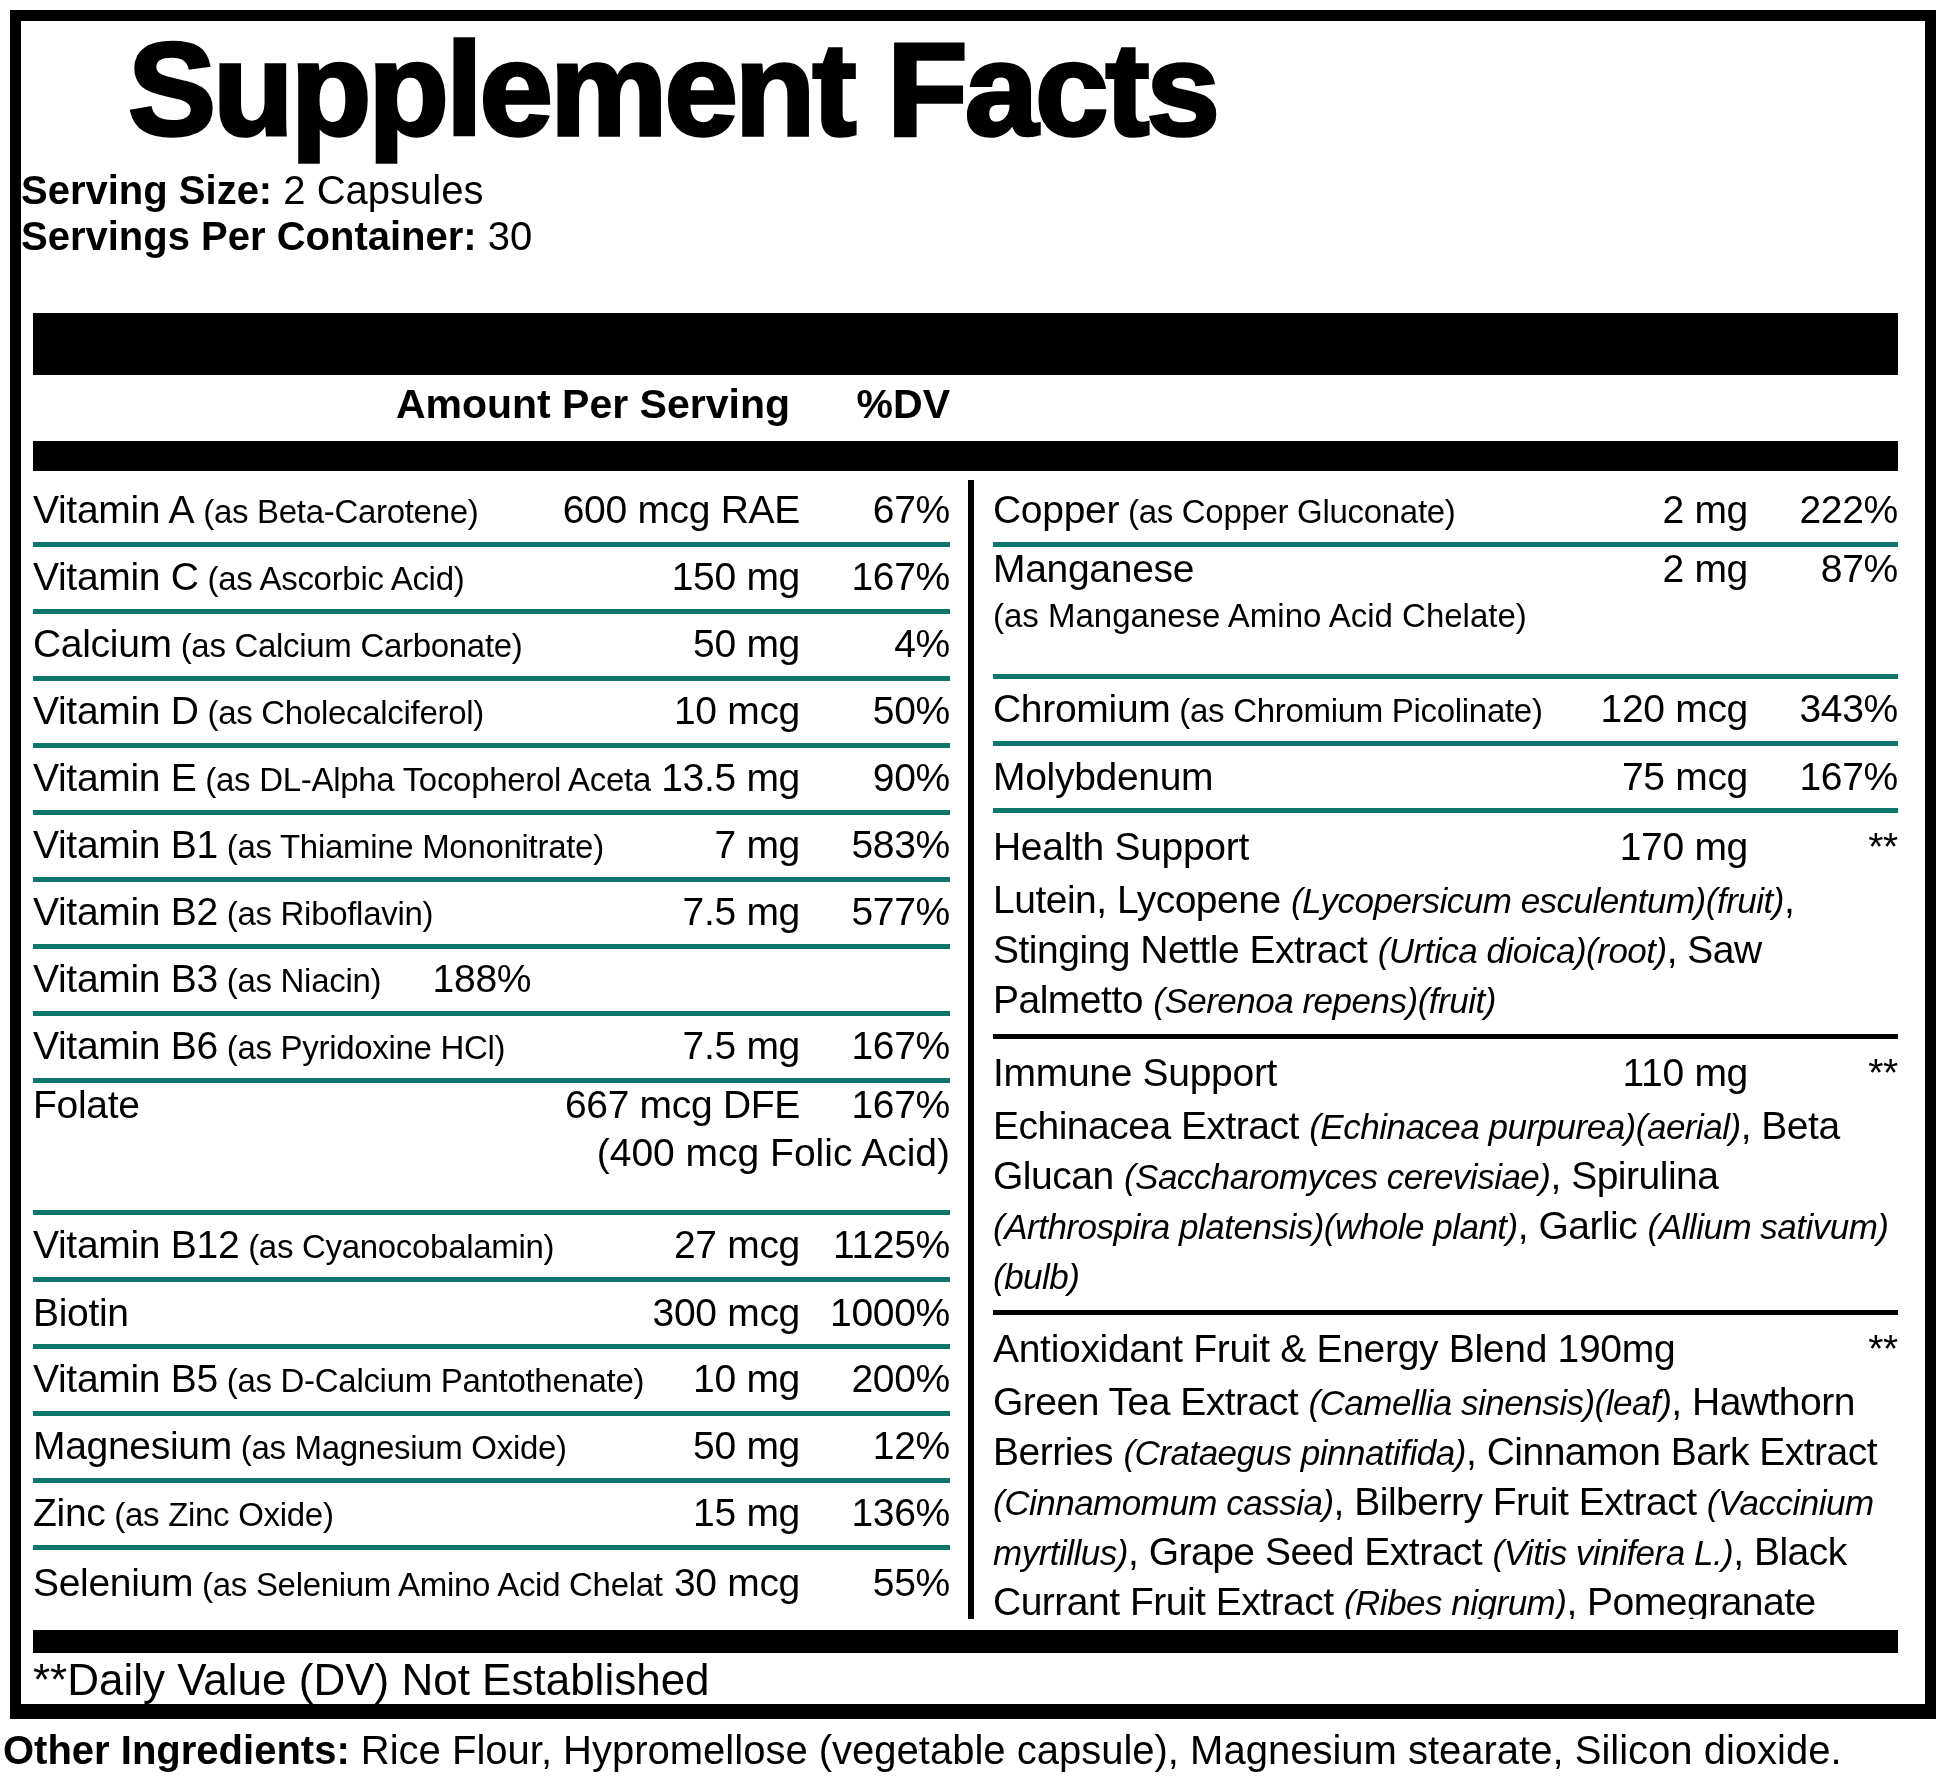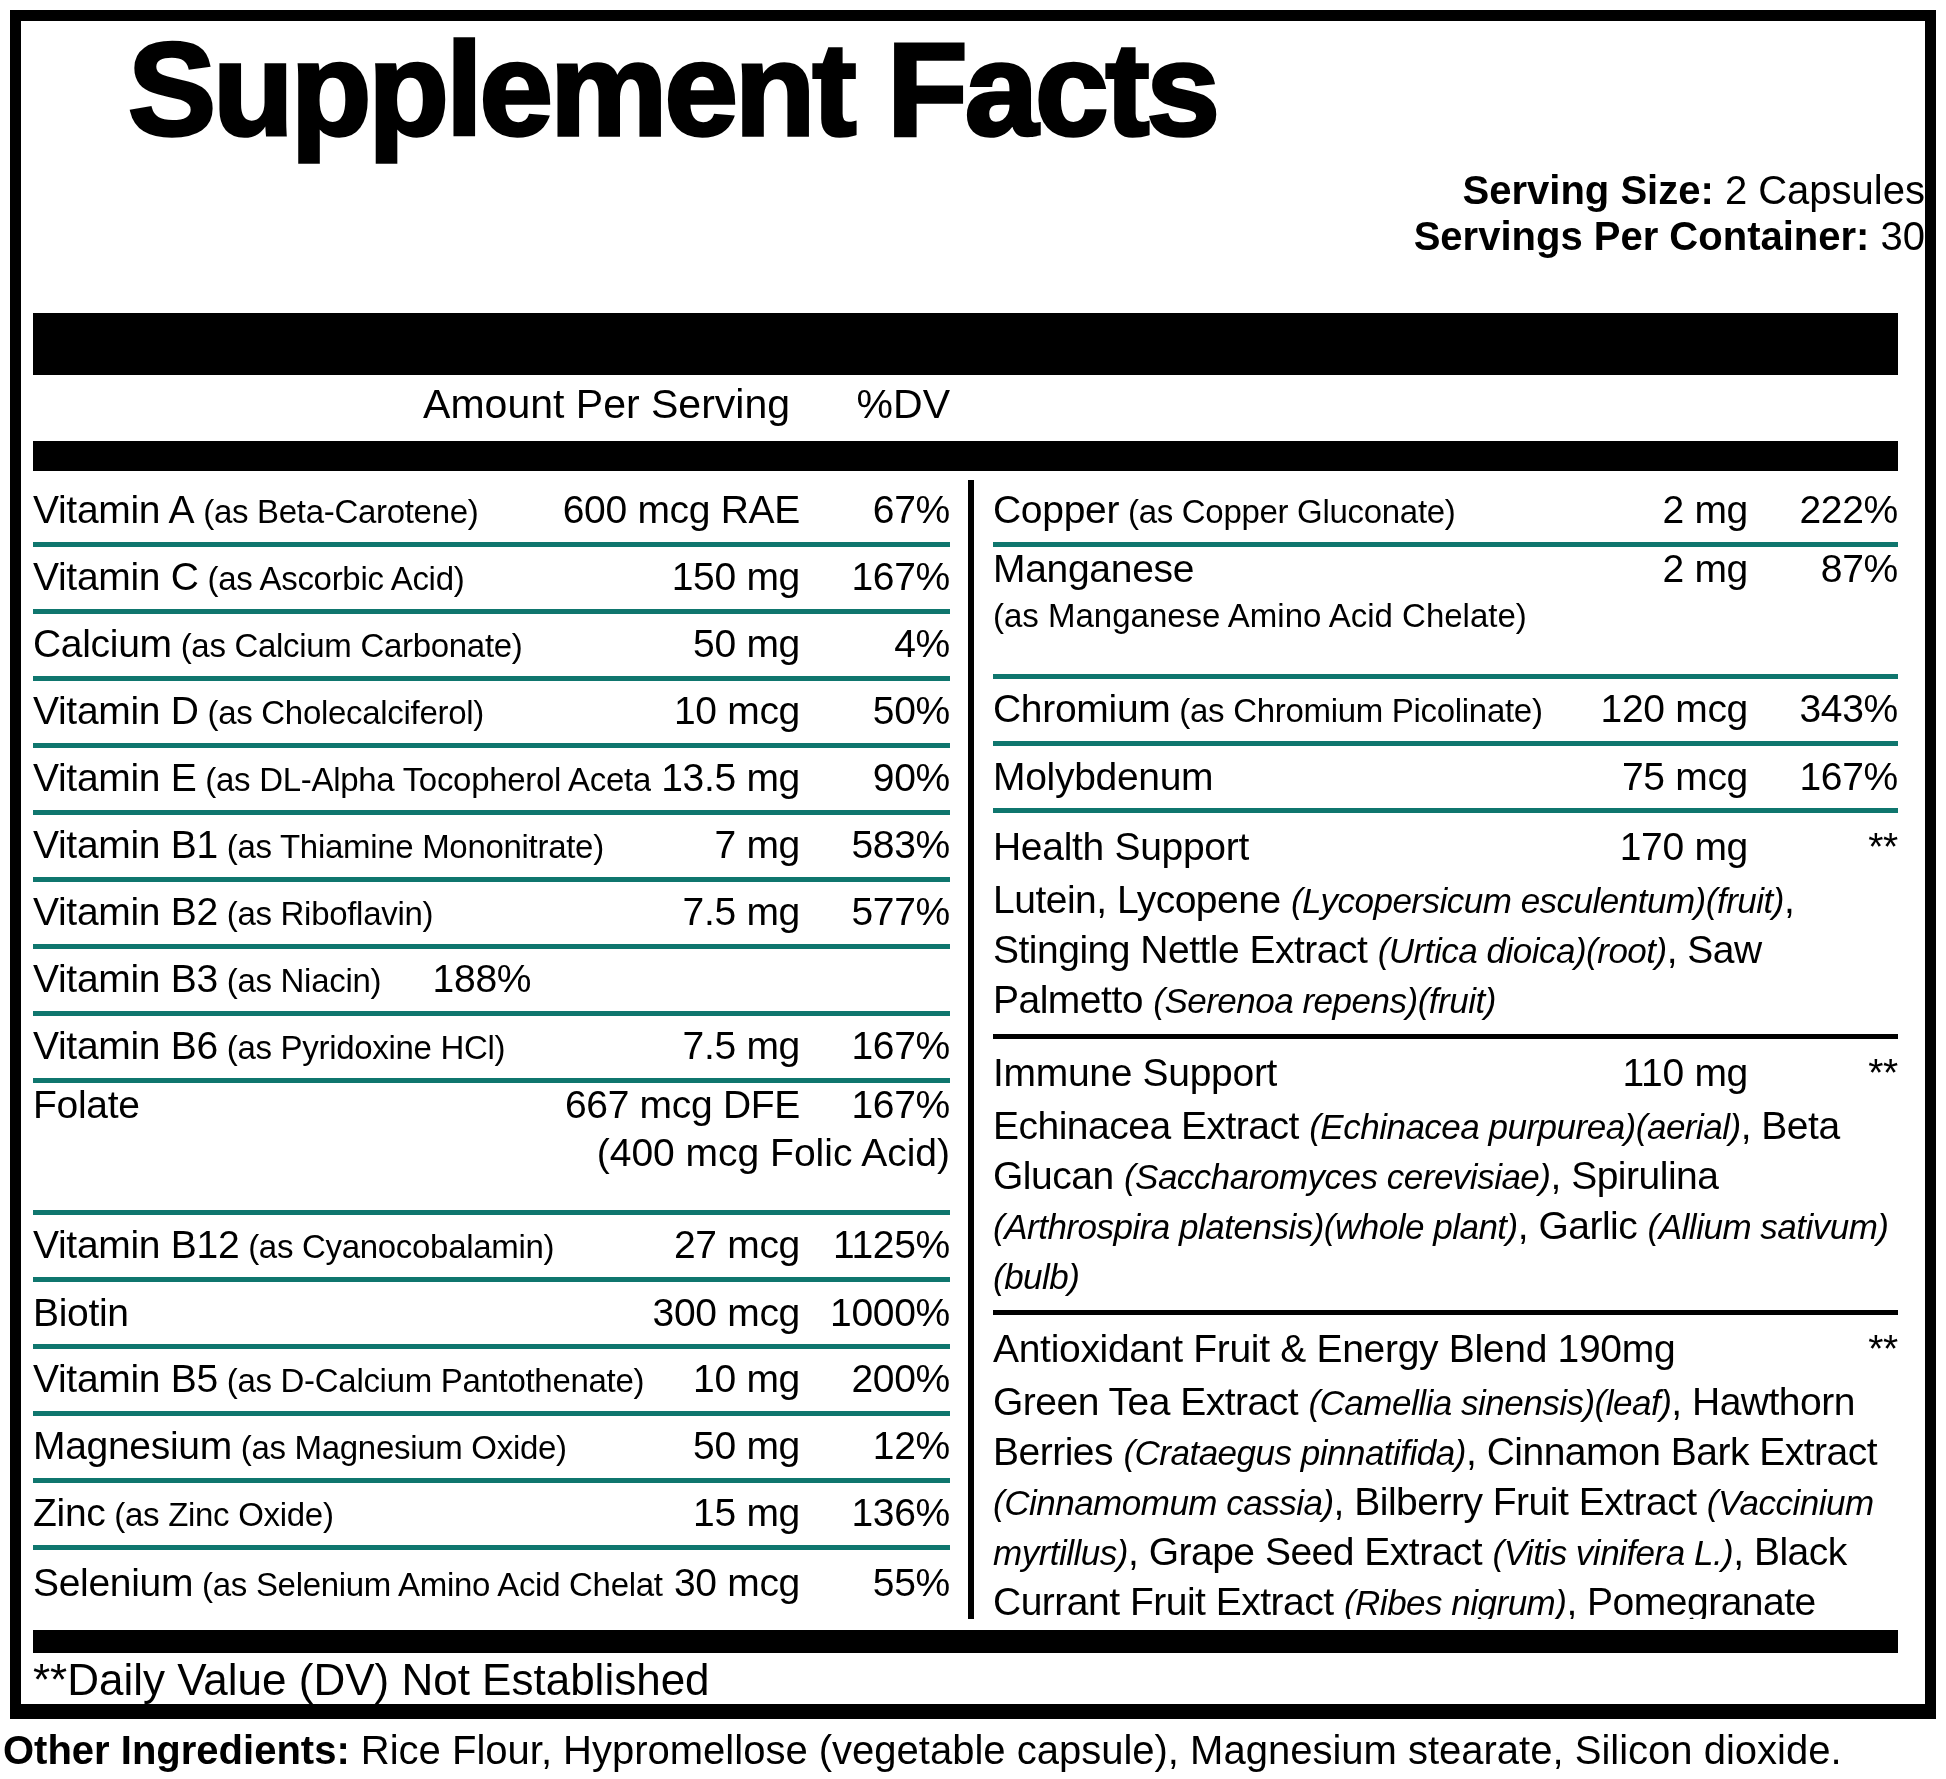--- a/index.html
+++ b/index.html
@@ -2,29 +2,29 @@
 <html><head>
 <meta charset="utf-8">
 <style>
   html,body{margin:0;padding:0;background:#fff;}
   body{width:1946px;height:1779px;font-family:"Liberation Sans",sans-serif;color:#000;}
   .page{position:relative;width:1946px;height:1779px;background:#fff;overflow:hidden;}
   .panel{position:absolute;left:10px;top:10px;width:1926px;height:1709px;box-sizing:border-box;
          border:11px solid #000;border-bottom-width:15px;background:#fff;}
   .title{padding:4px 0 0 107px;font-size:132px;font-weight:bold;letter-spacing:-3px;line-height:130px;
          white-space:nowrap;-webkit-text-stroke:3.5px #000;}
-  .serving{font-size:40px;line-height:46px;padding-left:12px;text-align:right;}
+  .serving{font-size:40px;line-height:46px;}
   .serving.first{margin-top:12px;}
   .serving .lbl{font-weight:bold;}
   .bar{background:#000;margin-left:12px;margin-right:27px;}
   .bar1{height:62px;margin-top:54px;}
   .bar2{height:30px;margin-top:14px;}
   .bar3{height:23px;margin-top:11px;}
   .col-header{display:flex;align-items:baseline;justify-content:flex-end;width:929px;box-sizing:border-box;
-              margin-top:6px;font-weight:normal;font-size:41px;line-height:46px;}
+              margin-top:6px;font-weight:bold;font-size:41px;line-height:46px;}
   .col-header .dv-h{width:160px;text-align:right;flex-shrink:0;}
   .table{display:flex;align-items:stretch;margin:9px 27px 0 12px;height:1139px;overflow:hidden;}
   .col-left{width:917px;flex-shrink:0;}
   .divider{width:6px;background:#000;margin:0 19px 0 18px;flex-shrink:0;}
   .col-right{flex:1;min-width:0;overflow:hidden;}
   .row{box-sizing:border-box;height:67px;border-bottom:5px solid #0f766e;display:flex;flex-direction:column;justify-content:center;}
   .row.h2{height:132px;justify-content:flex-start;padding-top:0;}
   .no-border{border-bottom:none !important;}
   .row-line{display:flex;align-items:baseline;font-size:39px;letter-spacing:-0.3px;line-height:44px;}
   .nm{white-space:nowrap;flex-shrink:1;min-width:0;overflow:hidden;}

